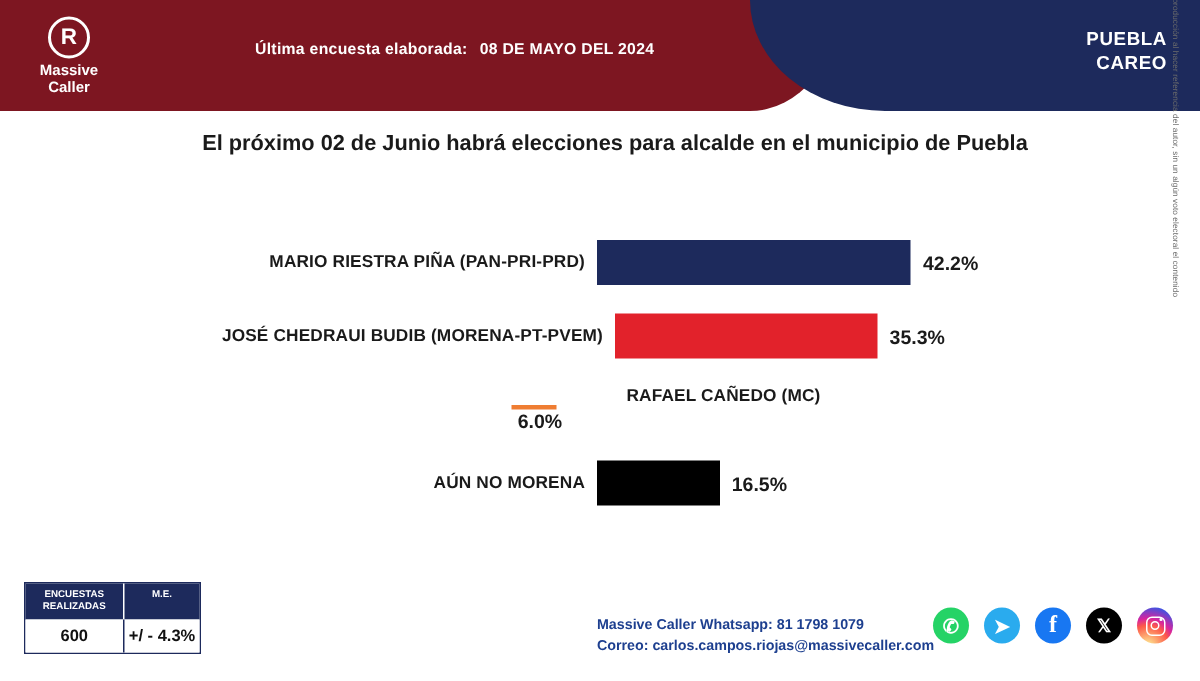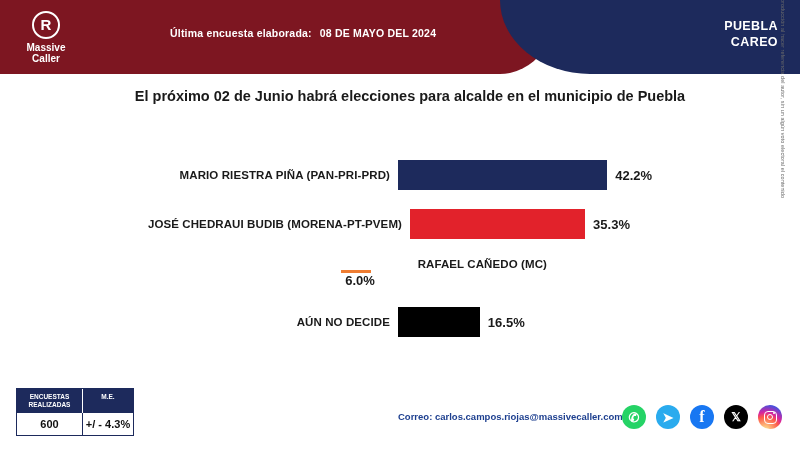--- a/index.html
+++ b/index.html
@@ -189,41 +189,45 @@
     <div class="row-label">JOSÉ CHEDRAUI BUDIB (MORENA-PT-PVEM)</div>
     <div class="row-bar" id="bar1" style="width: 175.088px; background: rgb(226, 34, 43);"></div>
     <div class="row-val">35.3%</div>
   </div>
   <div class="row" style="top:106px;flex-direction:column;">
     <div class="row-label">RAFAEL CAÑEDO (MC)</div>
     <div class="row-bar" id="bar2" style="width: 29.76px; background: rgb(239, 125, 50);"></div>
     <div class="row-val">6.0%</div>
   </div>
   <div class="row" style="top:155px;">
-    <div class="row-label">AÚN NO DECIDE</div>
+    <div class="row-label">AÚN NO MORENA</div>
     <div class="row-bar" id="bar3" style="width: 81.84px; background: rgb(0, 0, 0);"></div>
     <div class="row-val">16.5%</div>
   </div>
 </div>
 
 <div class="side-note">D.R. ©  MASSIVE CALLER S.A DE C.V.  2024</div>
 <div class="side-note2">Se autoriza la reproducción al hacer referencia del autor, sin un algún voto electoral el contenido</div>
 
 <div class="stats">
   <div class="stats-head">
     <div class="sh1">ENCUESTAS REALIZADAS</div>
     <div class="sh2">M.E.</div>
   </div>
   <div class="stats-body">
     <div class="sb1">600</div>
     <div class="sb2">+/ - 4.3%</div>
   </div>
 </div>
 
 <div class="contact">
+  <div>
+    <span>Massive Caller Whatsapp:</span>
+    <span class="val">81 1798 1079</span>
+  </div>
   <div>
     <span>Correo:</span>
     <span class="val">carlos.campos.riojas@massivecaller.com</span>
   </div>
 </div>
 
 <div class="social">
   <div class="sicon ic-wa">✆</div>
   <div class="sicon ic-tg">➤</div>
   <div class="sicon ic-fb">f</div>

